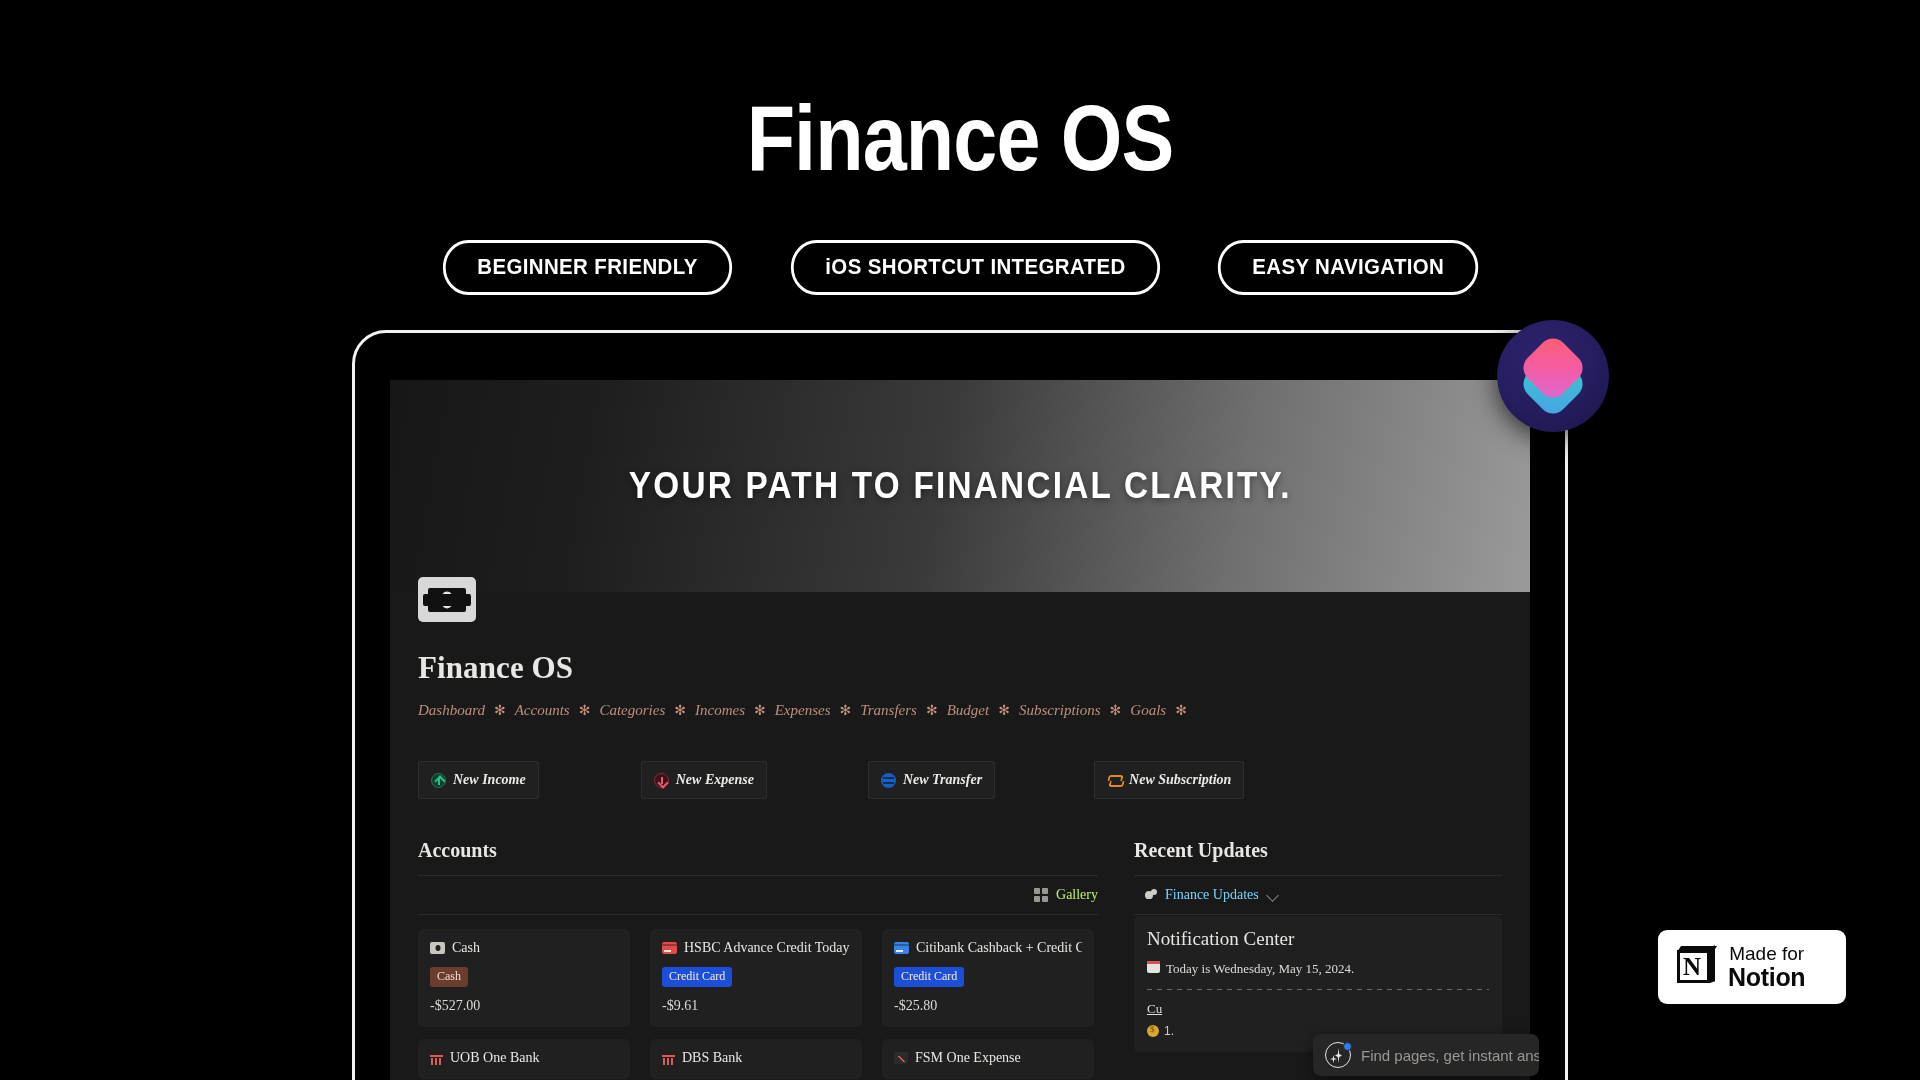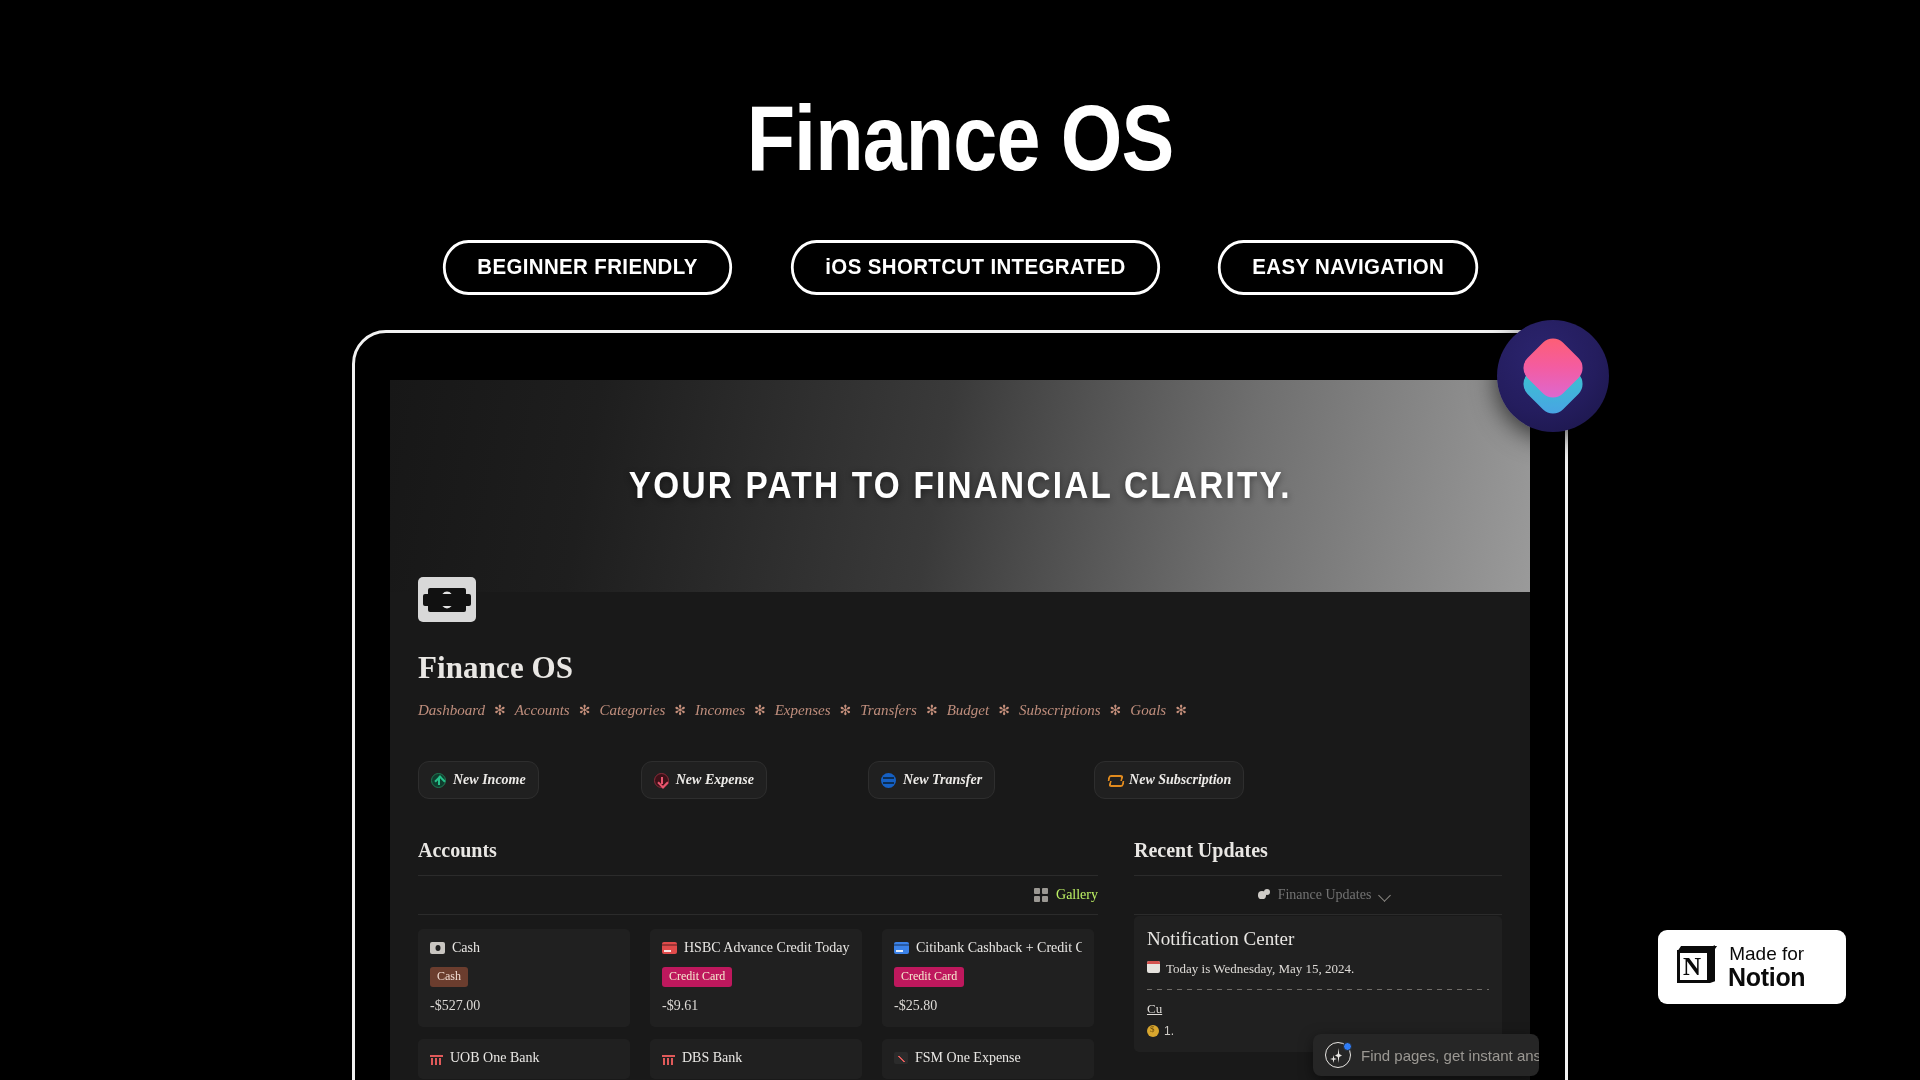--- a/index.html
+++ b/index.html
@@ -120,21 +120,21 @@
   .nav-link { color: #bf8e7d; white-space: nowrap; }
   .nav-sep { color: #c6907c; padding: 0 9px; font-style: normal; font-size: 14px; }
 
   .btn-row {
     margin-top: 42px;
     display: flex; align-items: center;
   }
   .nbtn {
     background: #202020;
     border: 1px solid #2e2e2e;
-    border-radius: 11px;
+    border-radius: 2px;
     height: 30px;
     display: inline-flex; align-items: center; gap: 7px;
     padding: 18px 12px;
     font-family: "Liberation Serif", serif;
     font-style: italic;
     font-weight: 700;
     font-size: 14px;
     color: #eceae7;
     white-space: nowrap;
   }
@@ -173,21 +173,21 @@
     font-family: "Liberation Serif", serif;
     font-size: 14px; color: #e9e7e4; white-space: nowrap; overflow: hidden;
   }
   .card-tag {
     display: inline-block; margin-top: 11px;
     border-radius: 3px;
     font-family: "Liberation Serif", serif;
     font-size: 12px; padding: 2px 7px 3px 7px;
   }
   .tag-cash { background: #6b3d2e; color: #f3ddd3; }
-  .tag-credit { background: #be185d; color: #f7ead0; }
+  .tag-credit { background: #1d4ed8; color: #f7ead0; }
   .card-amt {
     margin-top: 11px;
     font-family: "Liberation Serif", serif;
     font-size: 14px; color: #dedbd7;
   }
 
   
   .gl { width: 15px; height: 12px; border-radius: 2px; display:inline-block; position: relative; flex: none; }
   .gl-cash { background: #c9c6c1; }
   .gl-cash:before { content:""; position:absolute; left:50%; top:50%; width:5px; height:6px; background:#202020; border-radius:50%; transform:translate(-50%,-50%); }
@@ -218,21 +218,21 @@
   .tr-ico:after{content:"";position:absolute;left:2px;top:9px;width:11px;height:2px;background:#0c2d52;}
   .sub-ico { width:15px;height:15px;position:relative;flex:none;display:inline-block; }
   .sub-ico:before{content:"";position:absolute;left:1px;top:2px;width:11px;height:4px;border:2px solid #e08a1e;border-radius:3px 3px 0 0;border-bottom:none;transform:skewX(-12deg);}
   .sub-ico:after{content:"";position:absolute;left:2px;top:8px;width:11px;height:4px;border:2px solid #e08a1e;border-radius:0 0 3px 3px;border-top:none;transform:skewX(-12deg);}
 
   
   .fu-row {
     display: flex; align-items: center; gap: 7px;
     padding: 11px 0 11px 10px;
     font-family: "Liberation Serif", serif;
-    font-size: 14px; color: #737373; justify-content: center;
+    font-size: 14px; color: #7dd3fc;
   }
   .fu-ico { width:14px;height:13px;position:relative;flex:none; }
   .fu-ico:before{content:"";position:absolute;left:1px;top:2px;width:8px;height:8px;border-radius:50% 50% 45% 45%;background:#cfccc7;}
   .fu-ico:after{content:"";position:absolute;left:7px;top:0px;width:6px;height:6px;border-radius:50%;background:#cfccc7;}
   .chev { width:9px;height:9px;border-right:1.5px solid #8e8b86;border-bottom:1.5px solid #8e8b86;transform:rotate(45deg);margin-left:2px;flex:none; }
 
   .notif {
     background: #202020;
     border-radius: 5px;
     padding: 12px 13px 14px 13px;

